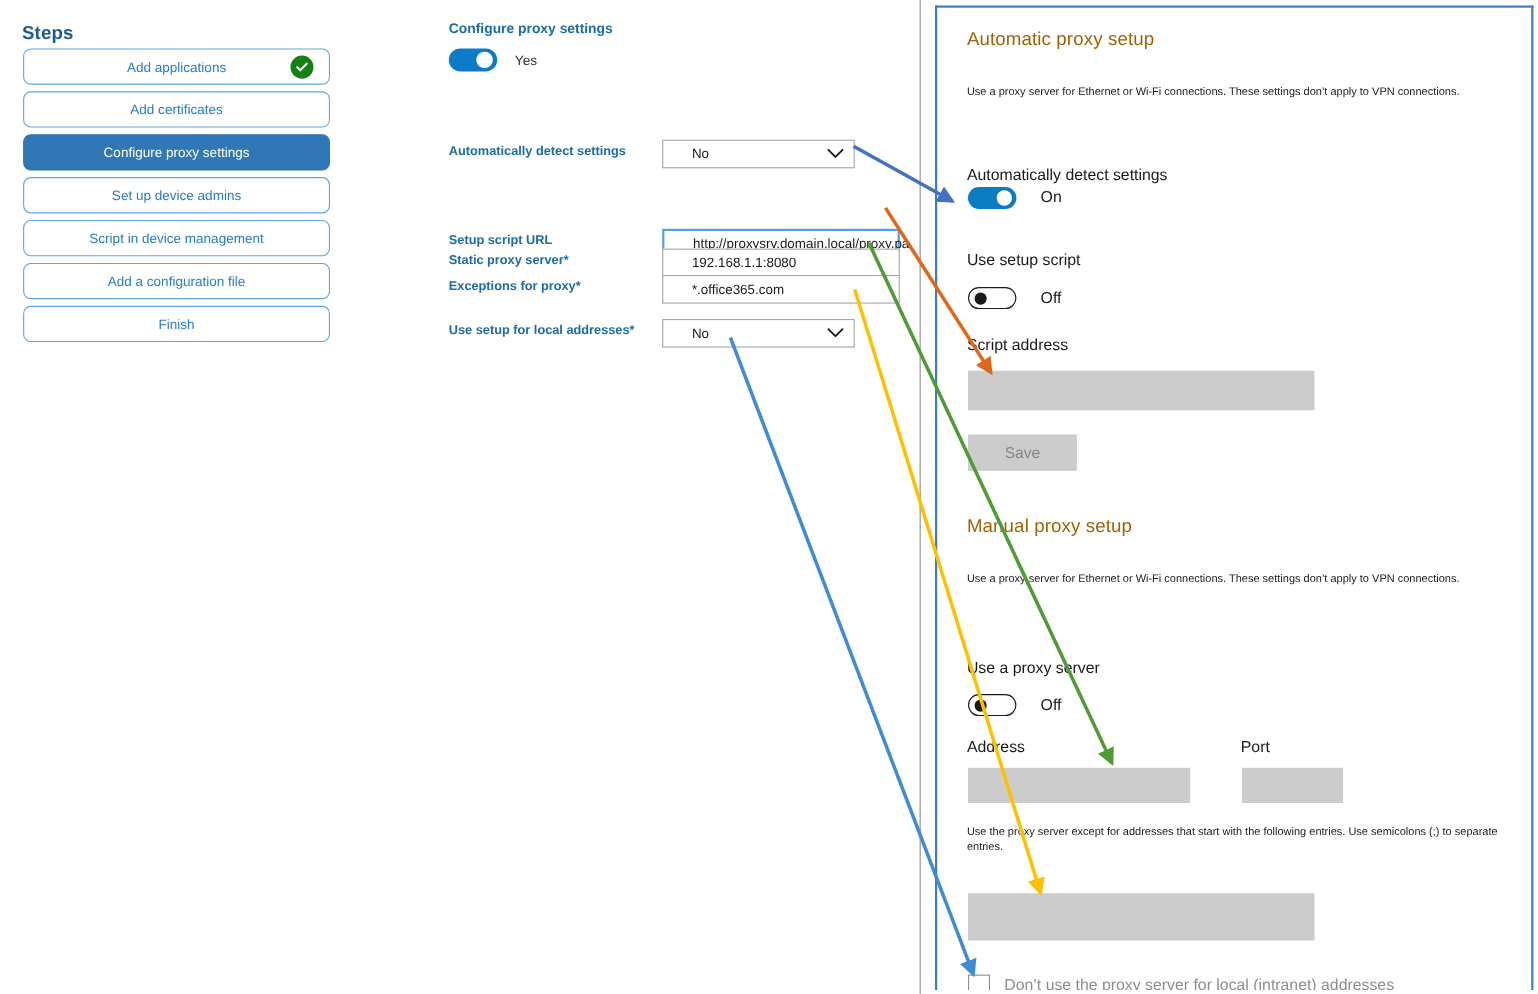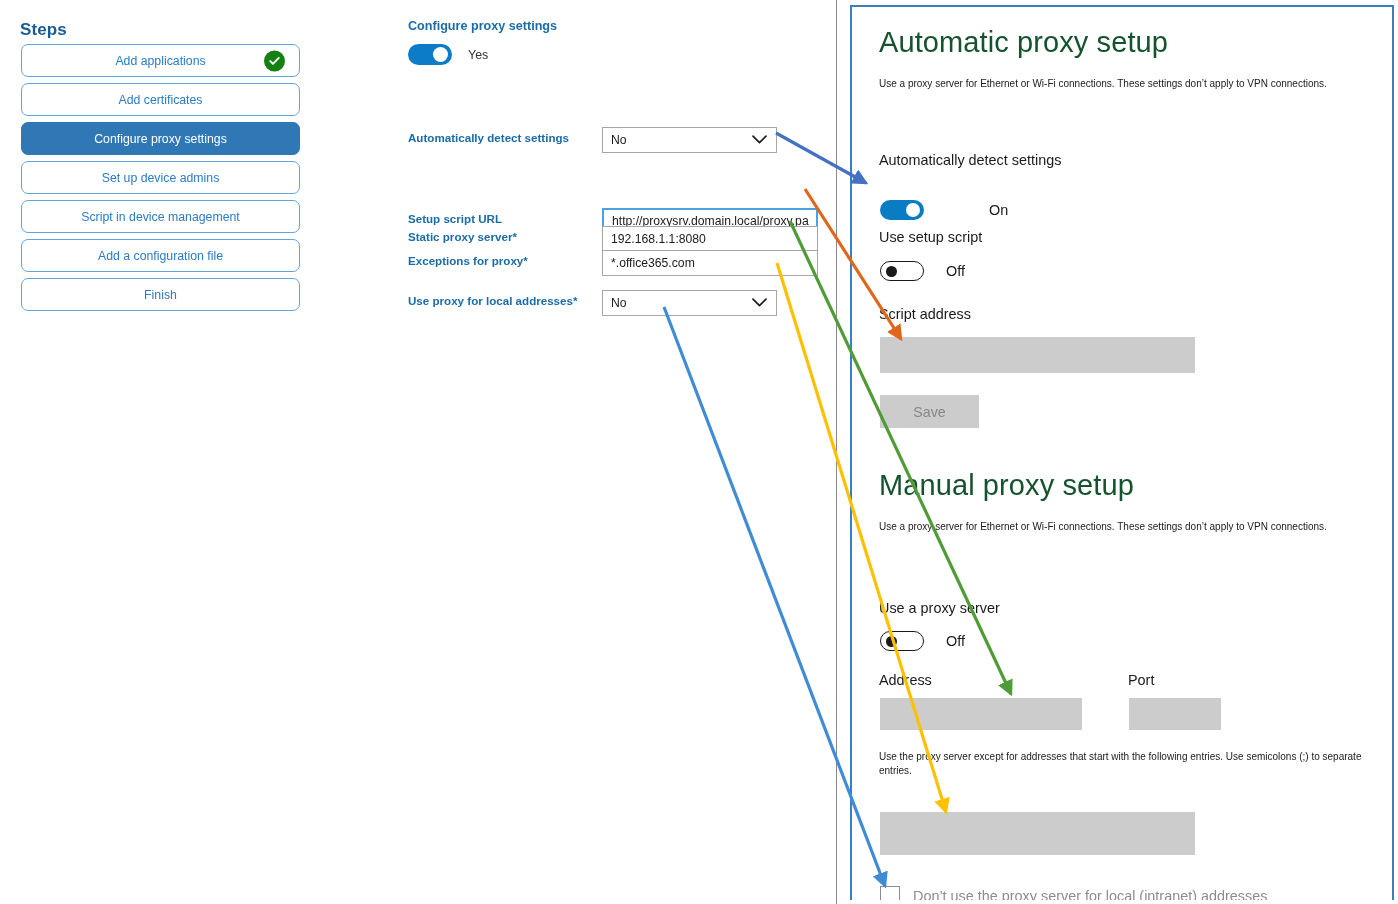--- a/index.html
+++ b/index.html
@@ -35,34 +35,34 @@
   .form-heading{position:absolute;left:74px;top:19px;font-size:12.6px;font-weight:bold;color:#1b6ba8;}
   .toggle-row{position:absolute;left:74px;top:44px;display:flex;align-items:center;}
   .sw{width:44px;height:21px;border-radius:11px;background:#0d7cc8;position:relative;}
   .sw .knob{position:absolute;top:3px;right:4px;width:15px;height:15px;border-radius:50%;background:#fff;}
   .toggle-label{margin-left:16px;font-size:12.4px;color:#333;}
 
   .field-row{position:absolute;left:74px;height:26px;}
   .field-label{position:absolute;left:0;top:4px;font-size:11.6px;font-weight:bold;color:#1b6ba8;white-space:nowrap;}
   .field-label .req{color:#1b6ba8;font-weight:bold;}
   .ctl{position:absolute;box-sizing:border-box;height:26px;background:#fff;border:1px solid #a6a6a6;
-       font-size:12.2px;color:#1a1a1a;display:flex;align-items:center;padding-left:8px;}
+       font-size:12.2px;color:#1a1a1a;display:flex;align-items:center;padding-left:26px;}
   .ctl.focused{border:2px solid #4ba0e8;}
   .chev{position:absolute;right:9px;top:50%;transform:translateY(-50%);}
 
   
   .sep-gray{position:absolute;left:836px;top:0;width:1px;height:904px;background:#8a8a8a;}
 
   
   .win-pane{
     position:absolute;left:850px;top:5px;width:544px;height:895px;
     box-sizing:border-box;border:2px solid #3a7ec4;border-bottom:none;background:#fff;overflow:hidden;
   }
   .win-inner{position:absolute;left:27px;top:0;width:500px;}
-  .win-h1{font-size:29px;color:#14532d;font-weight:400;letter-spacing:.1px;text-align:center;}
+  .win-h1{font-size:17px;color:#a16207;font-weight:400;letter-spacing:.1px;text-align:center;}
   .win-p{font-size:10px;color:#1a1a1a;line-height:1.42;width:492px;}
   .win-lbl{font-size:14.4px;color:#1a1a1a;}
   .win-toggle{display:flex;align-items:center;}
   .wsw{width:44px;height:20px;border-radius:10px;position:relative;box-sizing:border-box;}
   .wsw.on{background:#0a7cc4;}
   .wsw.on .wknob{position:absolute;top:3px;right:4px;width:14px;height:14px;border-radius:50%;background:#fff;}
   .wsw.off{background:#fff;border:1.6px solid #1a1a1a;}
   .wsw.off .wknob{position:absolute;top:4px;left:5px;width:11px;height:11px;border-radius:50%;background:#1a1a1a;}
   .wsw-label{margin-left:22px;font-size:14.4px;color:#1a1a1a;}
   .gbox{background:#cccccc;}
@@ -156,42 +156,42 @@
     </div>
 
     <div class="field-row" style="top:250px;width:450px;">
       <span class="field-label"><span>Exceptions for proxy</span><span class="req">*</span></span>
       <div class="ctl" style="left:194px;width:216px;">
         <span>*.office365.com</span>
       </div>
     </div>
 
     <div class="field-row" style="top:290px;width:450px;">
-      <span class="field-label"><span>Use proxy for local addresses</span><span class="req">*</span></span>
+      <span class="field-label"><span>Use setup for local addresses</span><span class="req">*</span></span>
       <div class="ctl" style="left:194px;width:175px;">
         <span>No</span>
         <span class="chev">
           <svg width="15" height="9" viewBox="0 0 15 9">
               <path d="M1 1.2 L7.5 7.6 L14 1.2" stroke="#1a1a1a" stroke-width="1.7" fill="none" stroke-linecap="round" stroke-linejoin="round"></path>
             </svg>
         </span>
       </div>
     </div>
   </div>
 
   <div class="sep-gray"></div>
 
   <div class="win-pane">
     <div class="win-inner">
 
       <div class="win-h1" style="position:absolute;top:19px;left:0;">Automatic proxy setup</div>
       <div class="win-p" style="position:absolute;top:70px;left:0;">Use a proxy server for Ethernet or Wi-Fi connections. These settings don’t apply to VPN connections.</div>
 
       <div class="win-lbl" style="position:absolute;top:145px;left:0;">Automatically detect settings</div>
-      <div class="win-toggle" style="position:absolute;top:193px;left:1px;gap:43px;">
+      <div class="win-toggle" style="position:absolute;top:163px;left:1px;">
         <div class="wsw on">
             <span class="wknob"></span>
           </div>
         <span class="wsw-label">On</span>
       </div>
 
       <div class="win-lbl" style="position:absolute;top:222px;left:0;">Use setup script</div>
       <div class="win-toggle" style="position:absolute;top:254px;left:1px;">
         <div class="wsw off">
             <span class="wknob"></span>

